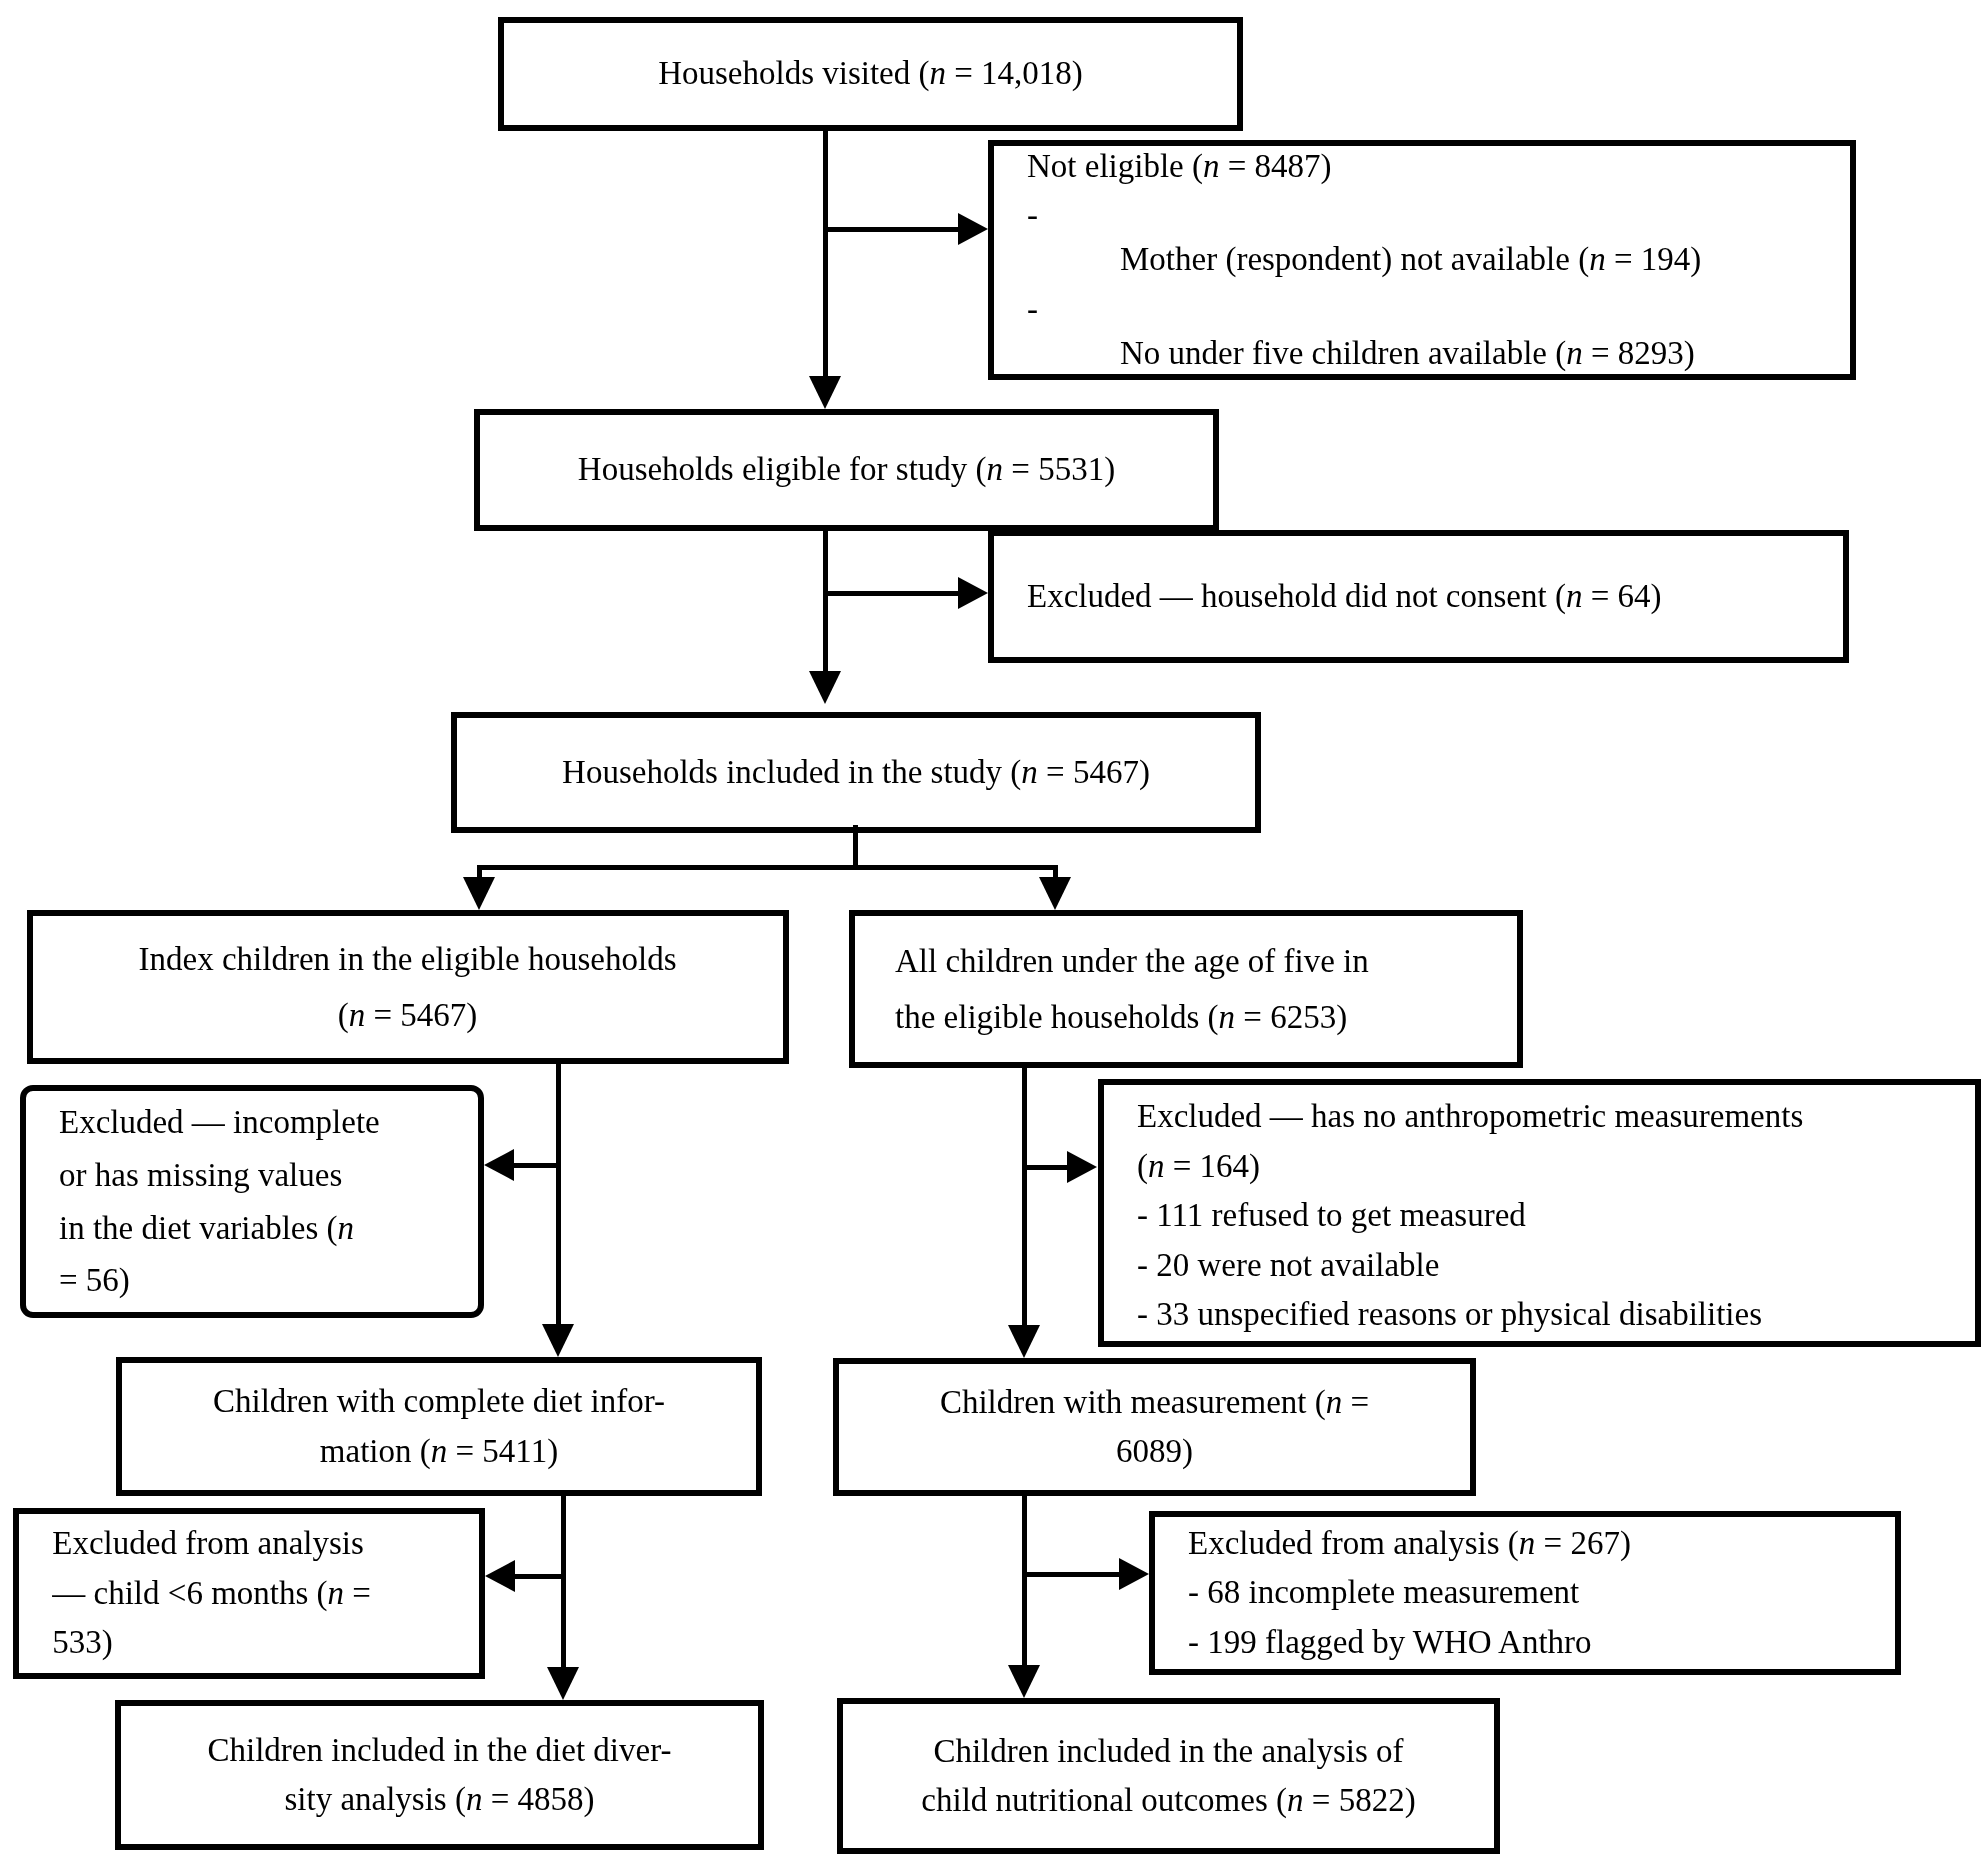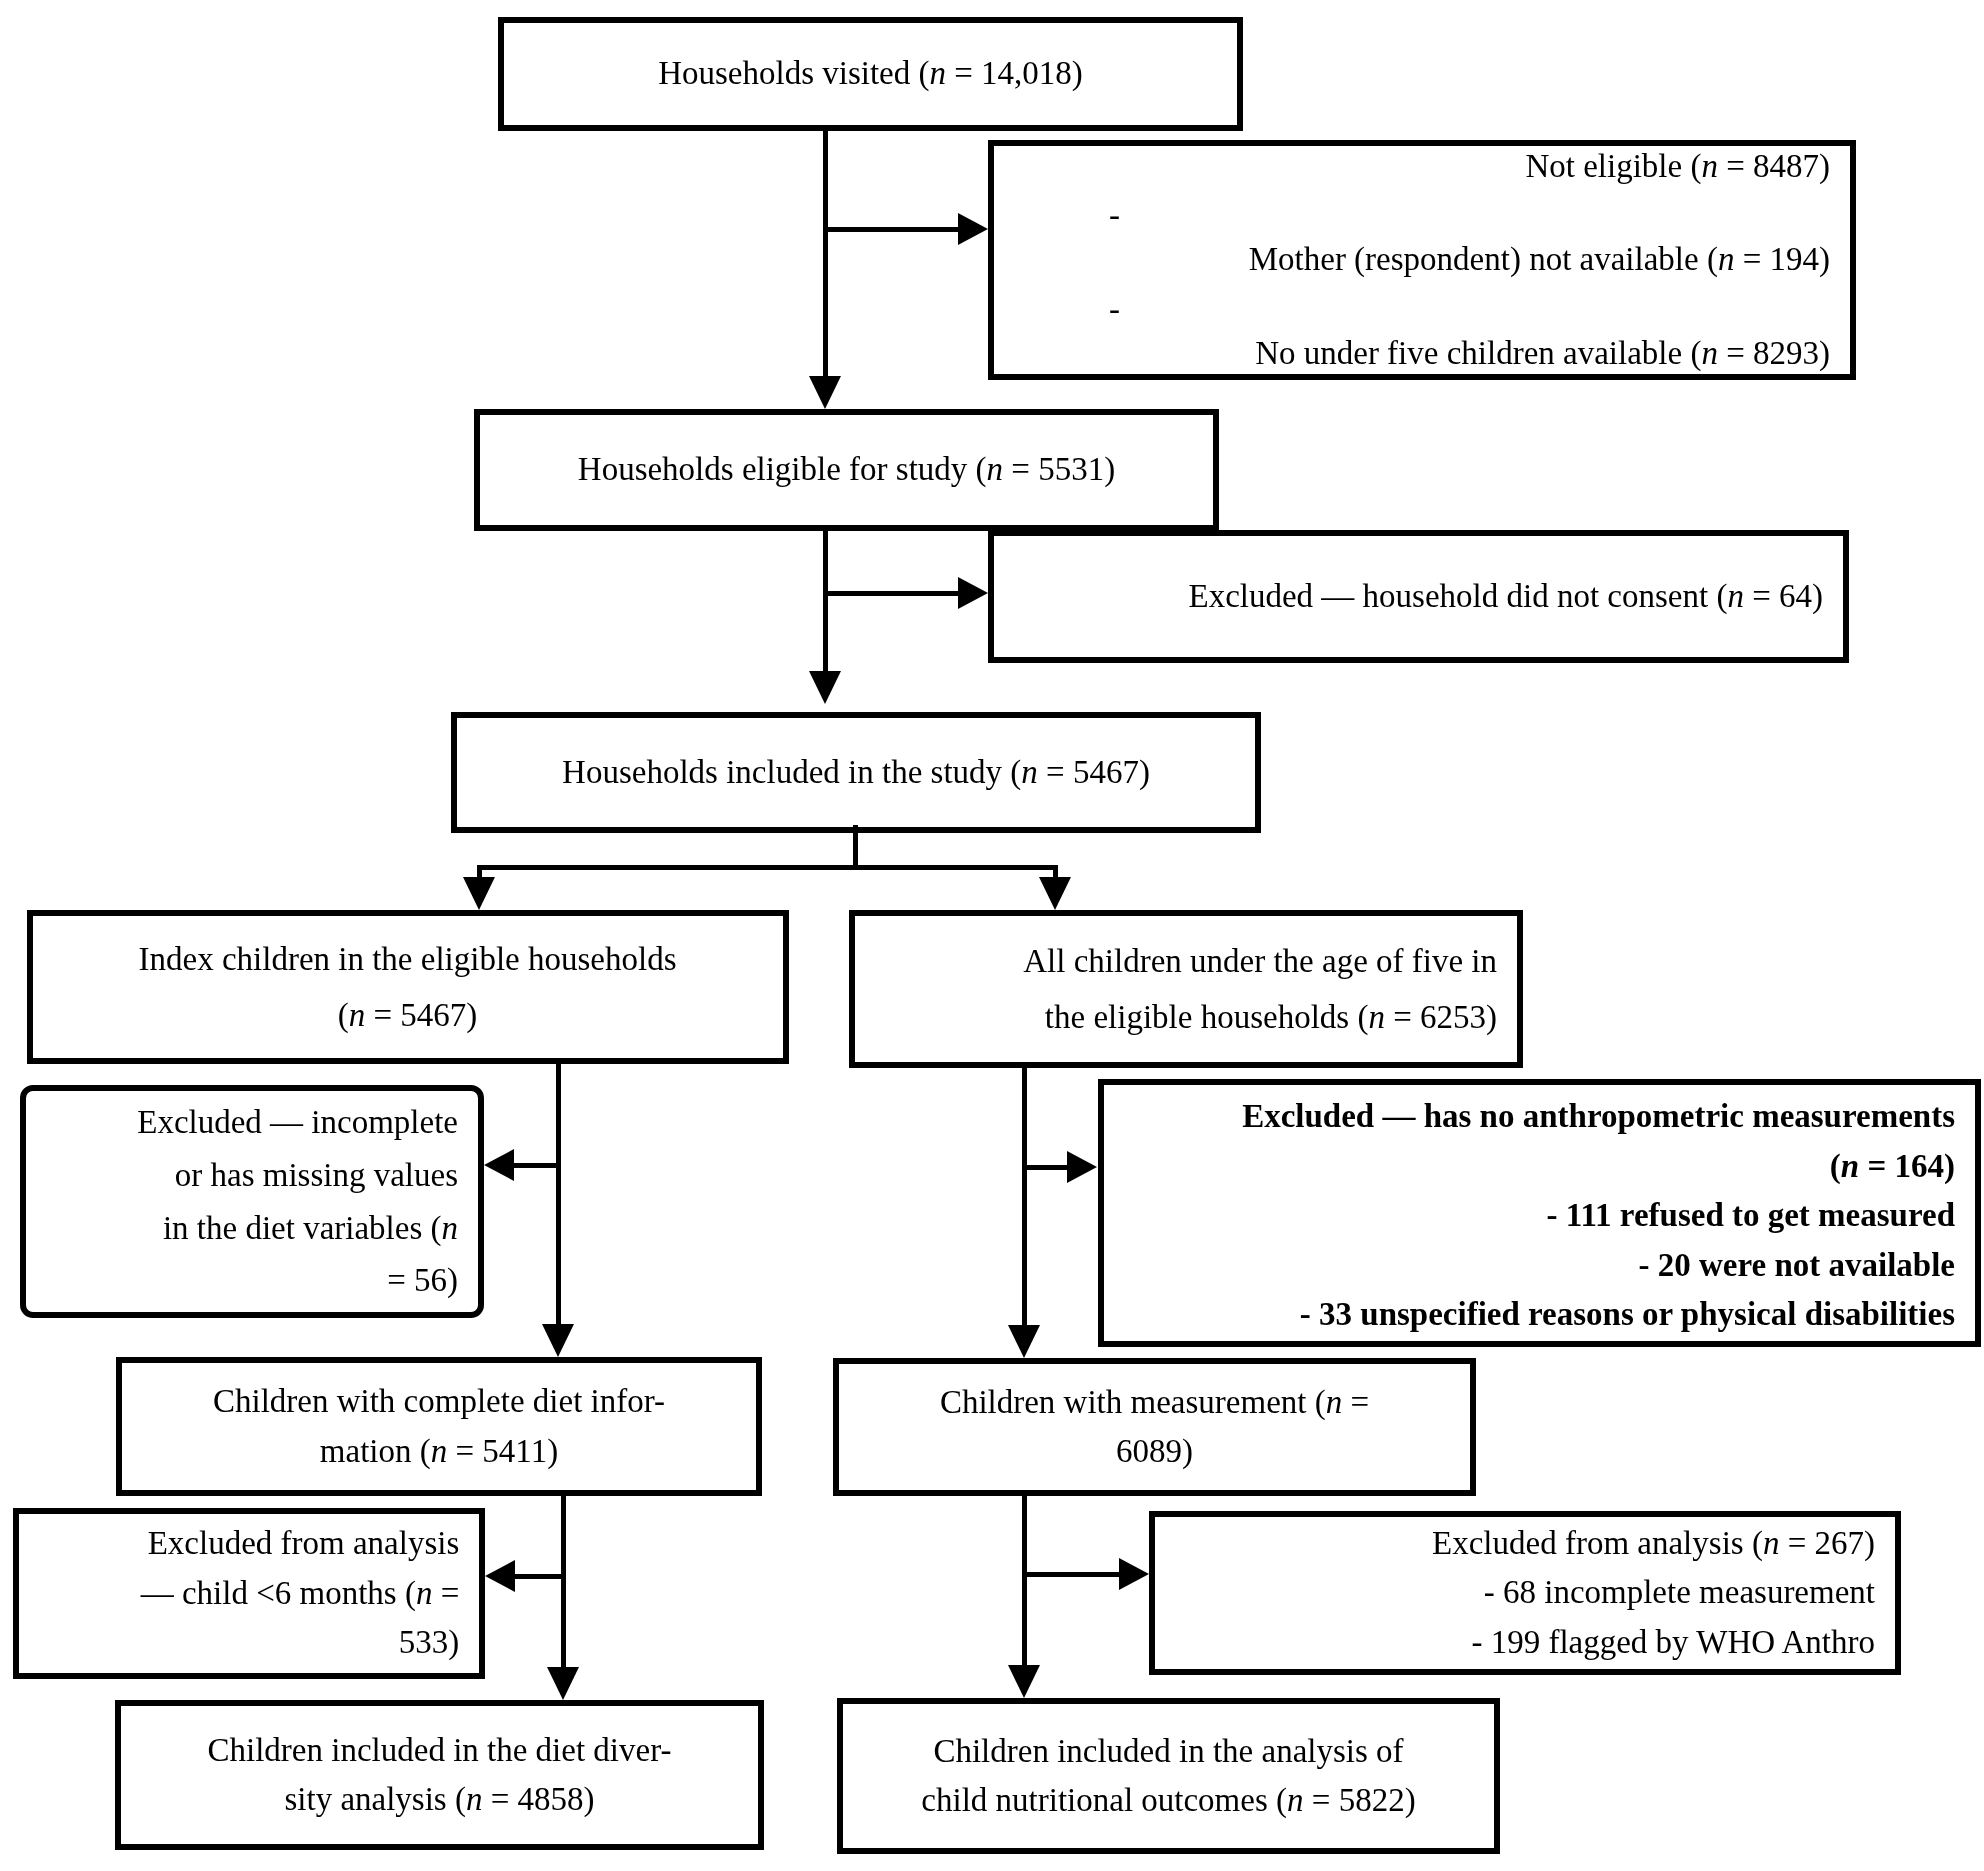--- a/index.html
+++ b/index.html
@@ -19,21 +19,21 @@
     line-height: 1.5;
     white-space: pre-line;
   }
   .center-box {
     display: flex; align-items: center; justify-content: center;
     text-align: center;
     padding: 2.7px 10.6px;
   }
   .left-box {
     display: flex; flex-direction: column; justify-content: center;
-    text-align: right;
+    text-align: left;
     padding: 6.6px 20px 6.6px 33px;
   }
   .lh-tall { line-height: 1.7; }
   .lh-med  { line-height: 1.6; border-radius: 13px; }
 
   .brow { display: flex; }
   .bmarker { flex: 0 0 93px; }
   .btext { flex: 1 1 auto; margin-top: 44px; }
 
   .vline, .hline { position: absolute; background: #000; }
@@ -90,21 +90,21 @@
 the eligible households (<i>n</i> = 6253)</div>
   </div>
 
   <div class="box left-box lh-med" style="left:20px; top:1085px; width:464px; height:233px;">
     <div class="italn">Excluded — incomplete
 or has missing values
 in the diet variables (<i>n</i>
 = 56)</div>
   </div>
 
-  <div class="box left-box" style="left:1098px; top:1079px; width:883px; height:268px; padding-top:6px; padding-bottom:0;font-weight:bold;">
+  <div class="box left-box" style="left:1098px; top:1079px; width:883px; height:268px; padding-top:6px; padding-bottom:0;">
     <div class="italn">Excluded — has no anthropometric measurements
 (<i>n</i> = 164)
 - 111 refused to get measured
 - 20 were not available
 - 33 unspecified reasons or physical disabilities</div>
   </div>
 
   <div class="box center-box" style="left:116px; top:1357px; width:646px; height:139px;">
     <div class="italn">Children with complete diet infor-
 mation (<i>n</i> = 5411)</div>

